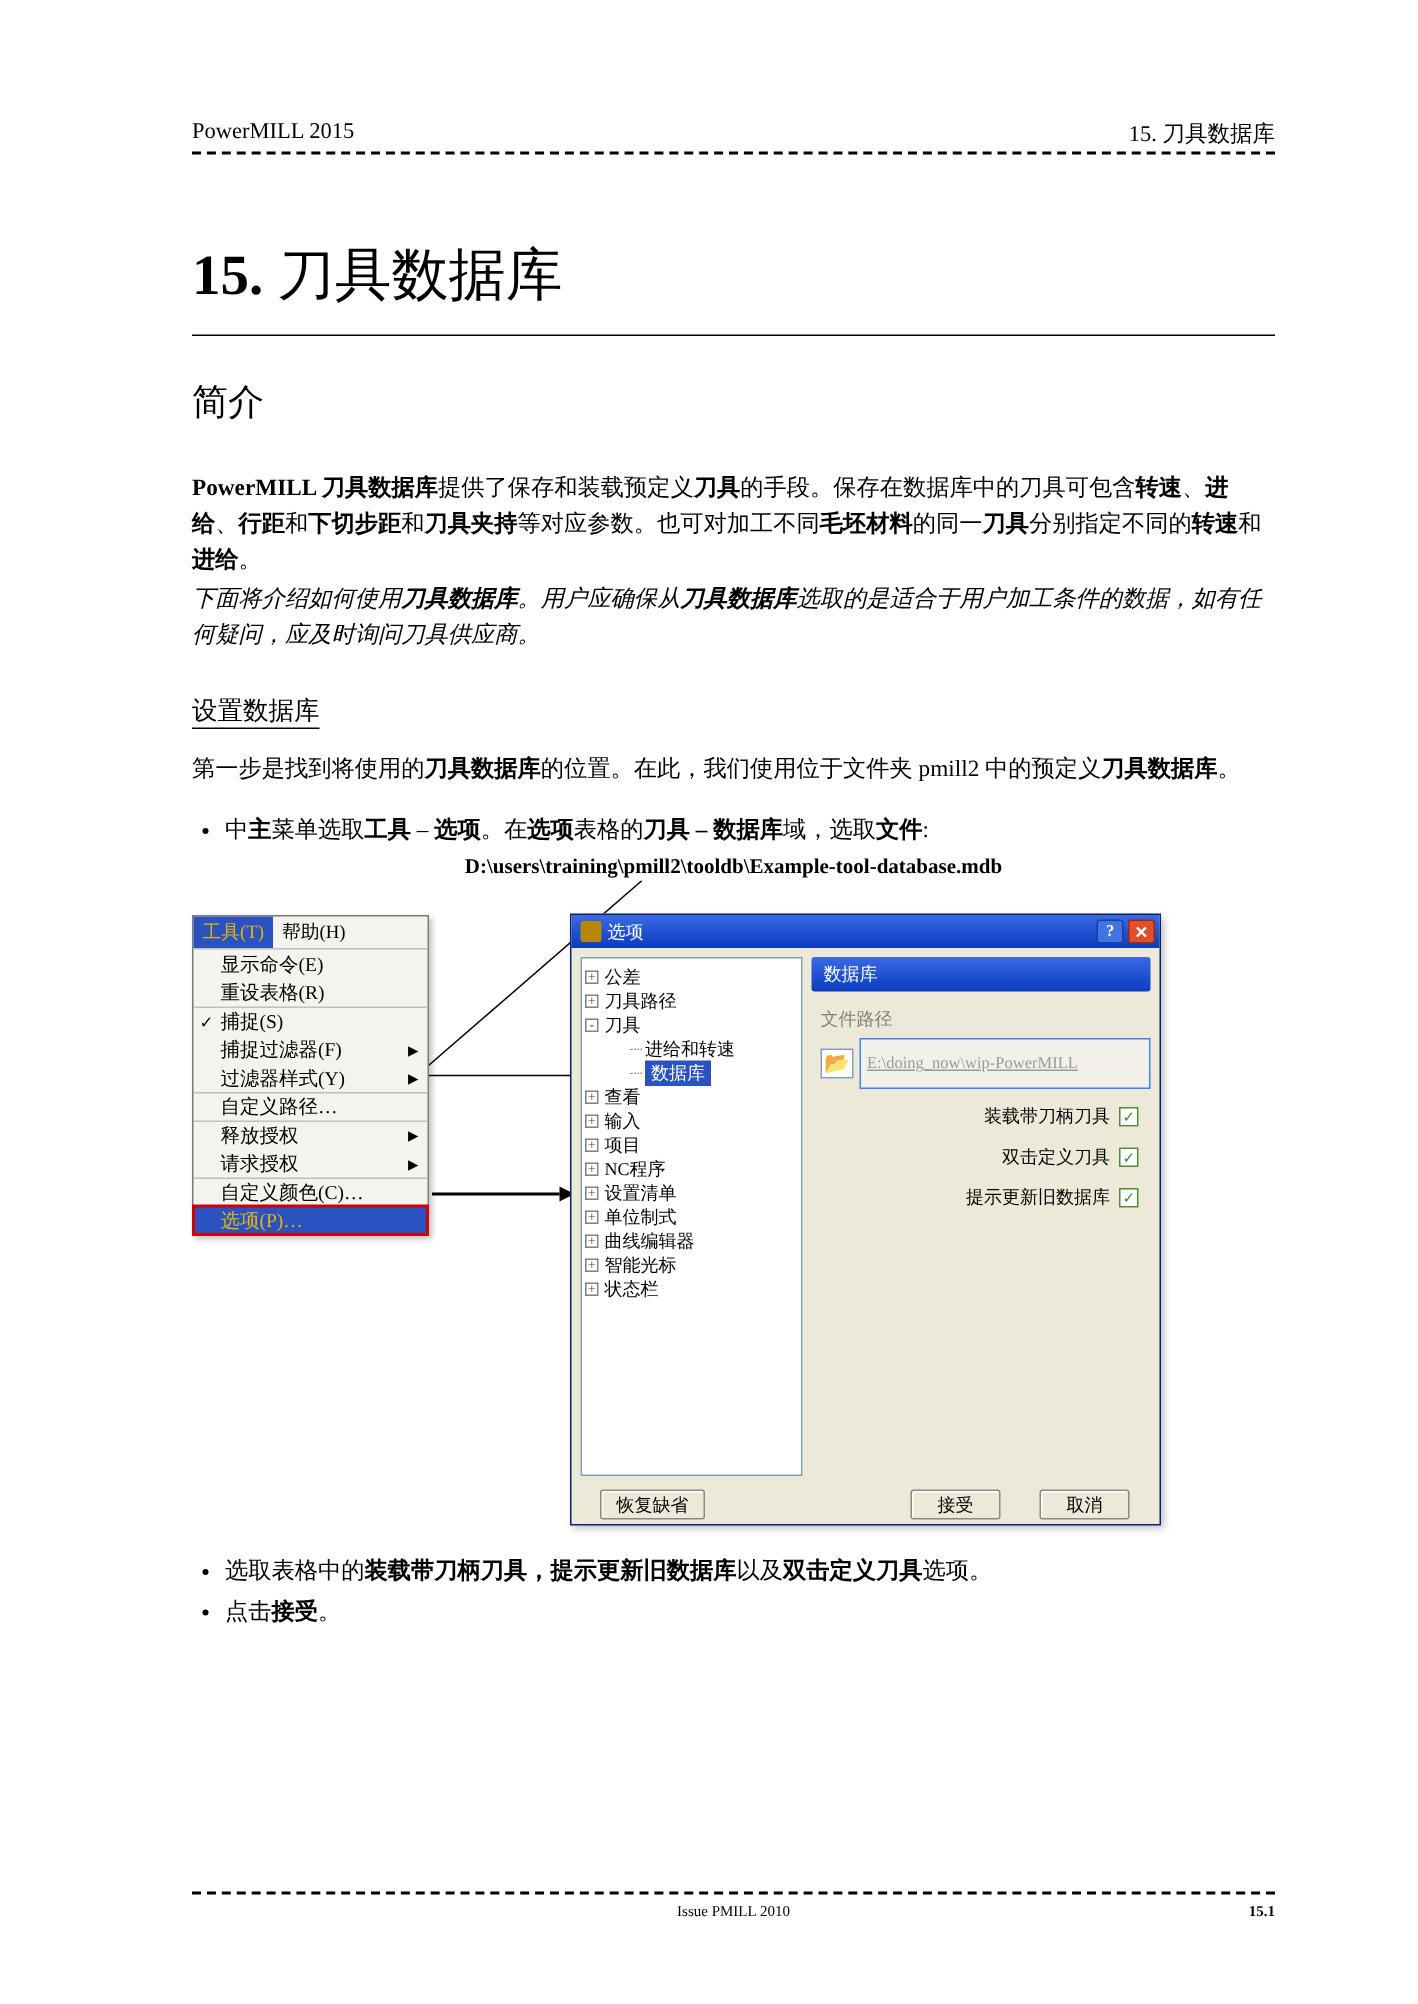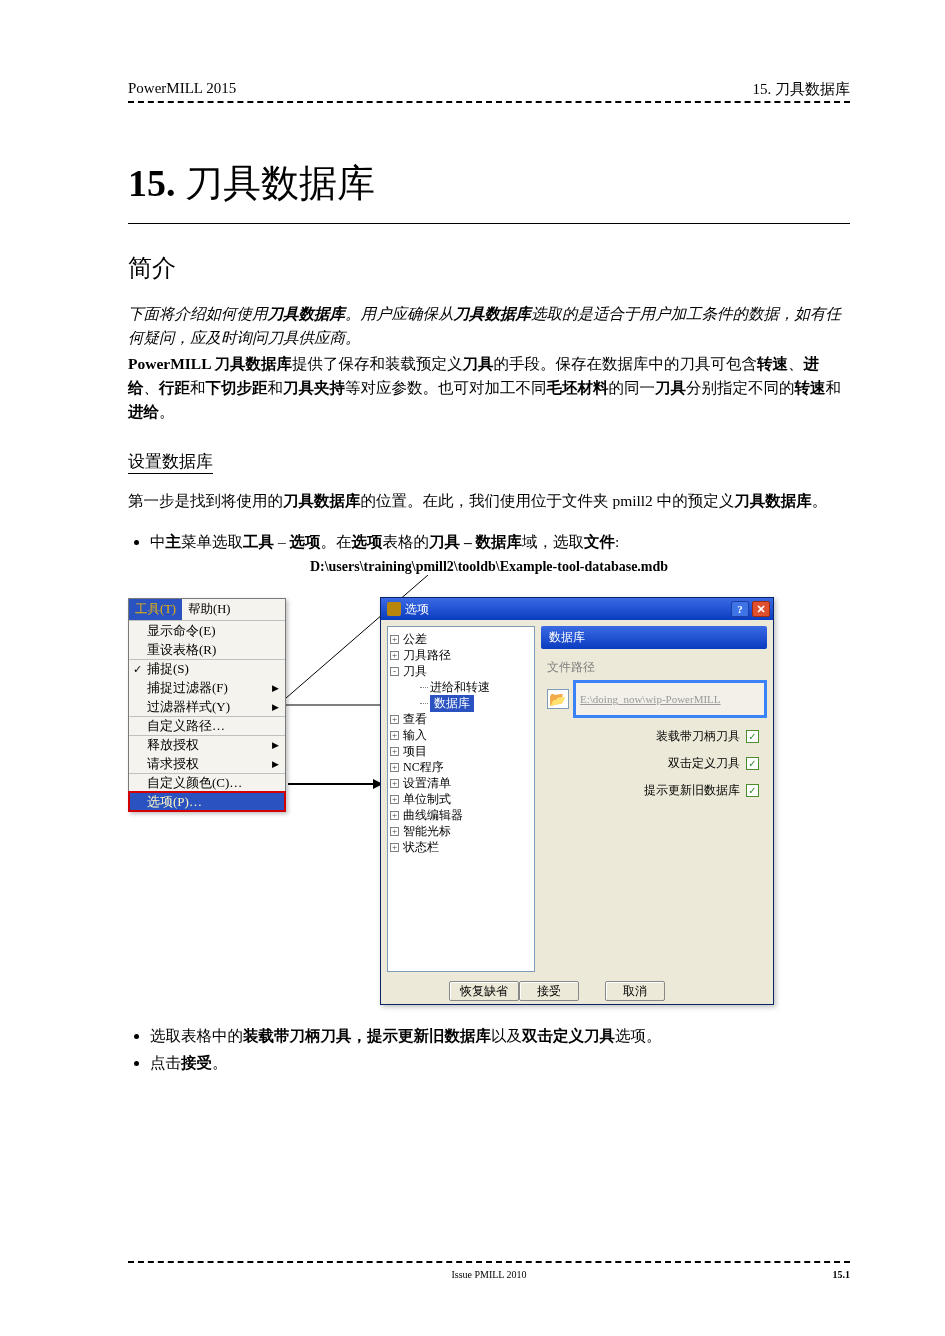--- a/index.html
+++ b/index.html
@@ -23,21 +23,21 @@
     padding-bottom: 2px;
   }
   h1.chapter {
     font-size: 38px;
     font-weight: normal;
     margin: 55px 0 10px 0;
     font-family: "SimSun", serif;
   }
   h1.chapter .num { font-weight: bold; font-family: "Times New Roman"; }
   hr.rule { border: none; border-top: 1px solid #000; margin: 14px 0 28px 0; }
-  h2.section { font-size: 24px; font-weight: normal; margin: 0 0 18px 0; font-family: "SimSun"; }
+  h2.section { font-size: 24px; font-weight: normal; margin: 0 0 30px 0; font-family: "SimSun"; }
   p.body { font-size: 15.5px; line-height: 1.55; margin: 0 0 2px 0; }
   p.body b { font-weight: bold; }
   p.italic { font-style: italic; }
   h3.sub { font-size: 17px; text-decoration: underline; text-underline-offset: 6px; font-weight: normal; margin: 26px 0 16px 0; }
   ul.bullets { padding-left: 22px; font-size: 15.5px; margin: 16px 0 0 0; }
   ul.bullets li { line-height: 1.7; font-family: Liberation Serif, serif; }
   ul.bullets li b { font-weight: bold; }
   .pathline { font-family: "Times New Roman"; font-weight: bold; font-size: 14px; text-align: center; margin-top: 4px; }
 
   
@@ -87,21 +87,21 @@
     justify-content: space-between;
     height: 19px;
     position: relative;
   }
   .menu-item.sep { border-top: 1px solid #c0c0c0; }
   .menu-item.checked::before {
     content: "✓";
     position: absolute; left: 4px; font-size: 11px;
   }
   .menu-item.highlight {
-    background: #2A52C1; color: #fef9c3;
+    background: #2A52C1; color: #eab308;
     outline: 2px solid #d40000;
     outline-offset: -1px;
   }
   .tri { font-size: 9px; }
 
   
   .dialog {
     position: absolute;
     left: 252px; top: 14px;
     width: 394px;
@@ -161,37 +161,37 @@
   }
   .folder-btn {
     width: 22px; height: 20px;
     border: 1px solid #7F9DB9;
     background: #fff;
     display: flex; align-items: center; justify-content: center;
     font-size: 14px; color: #d2a018;
   }
   .path-input {
     flex: 1;
-    border: 3px solid #3b82f6;
+    border: 1px solid #3b82f6;
     height: 20px;
     padding: 16px 4px;
     color: #9a9a9a;
     font-size: 11px;
     text-decoration: underline;
     background: #f2f0e8;
     display: flex; align-items: center;
   }
   .check-row { display: flex; justify-content: flex-end; align-items: center; margin: 10px 8px 0 0; gap: 6px; font-size: 12px; }
   .chk { width: 13px; height: 13px; border: 1px solid #4b8c2c; background: #fff; display:flex; align-items:center; justify-content:center; font-size: 10px; color: #2e8b2e; }
 
   .dialog-footer {
     height: 30px;
     display: flex; align-items: center;
-    justify-content: flex-start;
-    padding: 0 20px 0 68px;
+    justify-content: space-between;
+    padding: 0 20px 0 19px;
   }
   .btn {
     min-width: 60px;
     height: 20px;
     font-size: 12px;
     background: #ECE9D8;
     border: 1px solid #888;
     border-radius: 2px;
     box-shadow: inset 1px 1px 0 #fff;
     padding: 0 10px;
@@ -221,22 +221,22 @@
   </div>
 
   <h1 class="chapter">
     <span class="num">15.</span>
     <span>刀具数据库</span>
   </h1>
   <hr class="rule">
 
   <h2 class="section">简介</h2>
 
+  <p class="body"><b>PowerMILL 刀具数据库</b>提供了保存和装载预定义<b>刀具</b>的手段。保存在数据库中的刀具可包含<b>转速</b>、<b>进给</b>、<b>行距</b>和<b>下切步距</b>和<b>刀具夹持</b>等对应参数。也可对加工不同<b>毛坯材料</b>的同一<b>刀具</b>分别指定不同的<b>转速</b>和<b>进给</b>。</p>
   <p class="body italic">下面将介绍如何使用<b>刀具数据库</b>。用户应确保从<b>刀具数据库</b>选取的是适合于用户加工条件的数据，如有任何疑问，应及时询问刀具供应商。</p>
-  <p class="body"><b>PowerMILL 刀具数据库</b>提供了保存和装载预定义<b>刀具</b>的手段。保存在数据库中的刀具可包含<b>转速</b>、<b>进给</b>、<b>行距</b>和<b>下切步距</b>和<b>刀具夹持</b>等对应参数。也可对加工不同<b>毛坯材料</b>的同一<b>刀具</b>分别指定不同的<b>转速</b>和<b>进给</b>。</p>
 
   <h3 class="sub">设置数据库</h3>
   <p class="body">第一步是找到将使用的<b>刀具数据库</b>的位置。在此，我们使用位于文件夹 pmill2 中的预定义<b>刀具数据库</b>。</p>
 
   <ul class="bullets">
     <li>中<b>主</b>菜单选取<b>工具</b> – <b>选项</b>。在<b>选项</b>表格的<b>刀具 – 数据库</b>域，选取<b>文件</b>:</li>
   </ul>
   <div class="pathline">D:\users\training\pmill2\tooldb\Example-tool-database.mdb</div>
 
   <div class="shot">

